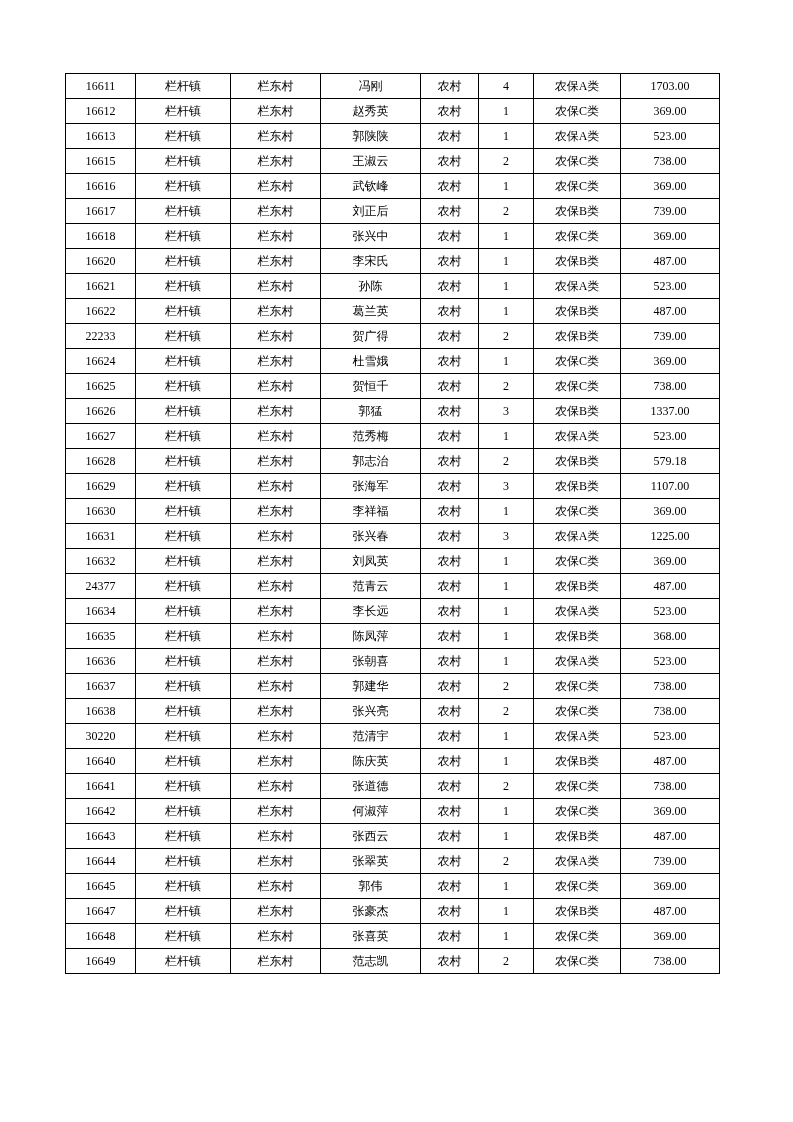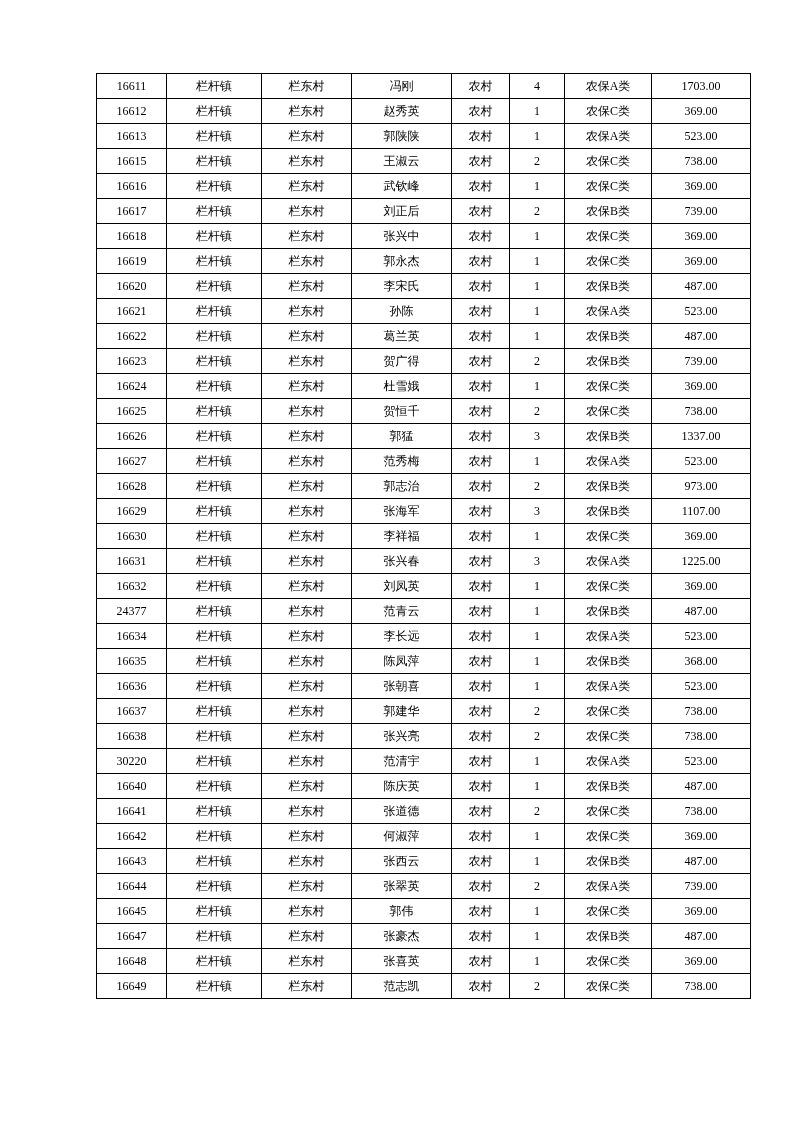--- a/index.html
+++ b/index.html
@@ -15,21 +15,20 @@
     overflow: hidden;
     font-family: "Liberation Serif", "DejaVu Serif", serif;
   }
   table.data-table {
     position: absolute;
     left: 65px;
     top: 73px;
     width: 654px;
     border-collapse: collapse;
     table-layout: fixed;
-    margin-left: 31px;
   }
   table.data-table td {
     border: 1px solid #000000;
     height: 24px;
     padding: 0 2px;
     font-size: 12px;
     color: #000000;
     text-align: center;
     vertical-align: middle;
     white-space: nowrap;
@@ -124,30 +123,20 @@
           <td>16618</td>
           <td>栏杆镇</td>
           <td>栏东村</td>
           <td>张兴中</td>
           <td>农村</td>
           <td>1</td>
           <td>农保C类</td>
           <td>369.00</td>
         </tr>
         <tr>
-          <td>16619</td>
-          <td>栏杆镇</td>
-          <td>栏东村</td>
-          <td>郭永杰</td>
-          <td>农村</td>
-          <td>1</td>
-          <td>农保C类</td>
-          <td>369.00</td>
-        </tr>
-        <tr>
           <td>16620</td>
           <td>栏杆镇</td>
           <td>栏东村</td>
           <td>李宋氏</td>
           <td>农村</td>
           <td>1</td>
           <td>农保B类</td>
           <td>487.00</td>
         </tr>
         <tr>
@@ -164,21 +153,21 @@
           <td>16622</td>
           <td>栏杆镇</td>
           <td>栏东村</td>
           <td>葛兰英</td>
           <td>农村</td>
           <td>1</td>
           <td>农保B类</td>
           <td>487.00</td>
         </tr>
         <tr>
-          <td>16623</td>
+          <td>22233</td>
           <td>栏杆镇</td>
           <td>栏东村</td>
           <td>贺广得</td>
           <td>农村</td>
           <td>2</td>
           <td>农保B类</td>
           <td>739.00</td>
         </tr>
         <tr>
           <td>16624</td>
@@ -221,21 +210,21 @@
           <td>523.00</td>
         </tr>
         <tr>
           <td>16628</td>
           <td>栏杆镇</td>
           <td>栏东村</td>
           <td>郭志治</td>
           <td>农村</td>
           <td>2</td>
           <td>农保B类</td>
-          <td>973.00</td>
+          <td>579.18</td>
         </tr>
         <tr>
           <td>16629</td>
           <td>栏杆镇</td>
           <td>栏东村</td>
           <td>张海军</td>
           <td>农村</td>
           <td>3</td>
           <td>农保B类</td>
           <td>1107.00</td>

